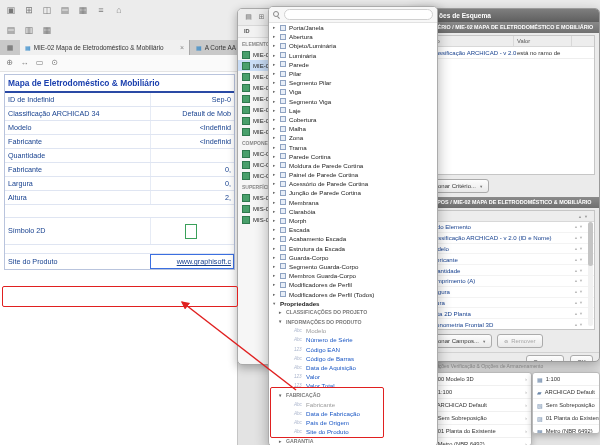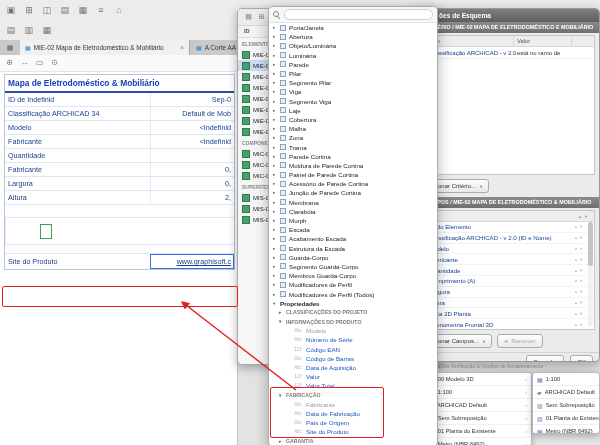--- a/index.html
+++ b/index.html
@@ -184,20 +184,21 @@
             <span class="sval">0,</span>
           </div>
 
           <div class="srow">
             <span class="slab">Altura</span>
             <span class="sval">2,</span>
           </div>
         </div>
       <div class="gaprow"></div>
       <div class="srow h26">
+        <span class="slab">Símbolo 2D</span>
         <span class="sval">
             <span class="sym2d" style="display:block"></span>
           </span>
       </div>
       <div class="gaprow small"></div>
       <div class="srow h15 siterow">
         <span class="slab">Site do Produto</span>
         <span class="sval sitelink">www.graphisoft.c</span>
       </div>
     </div>

